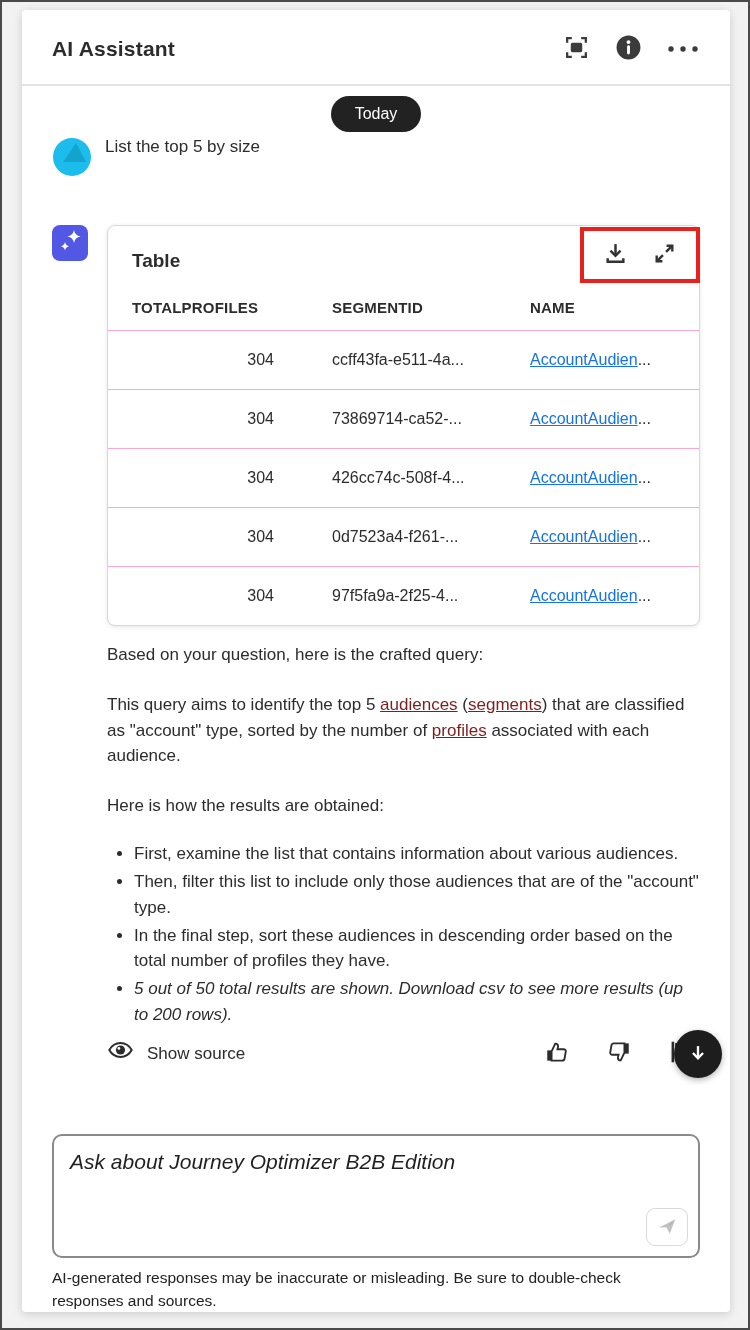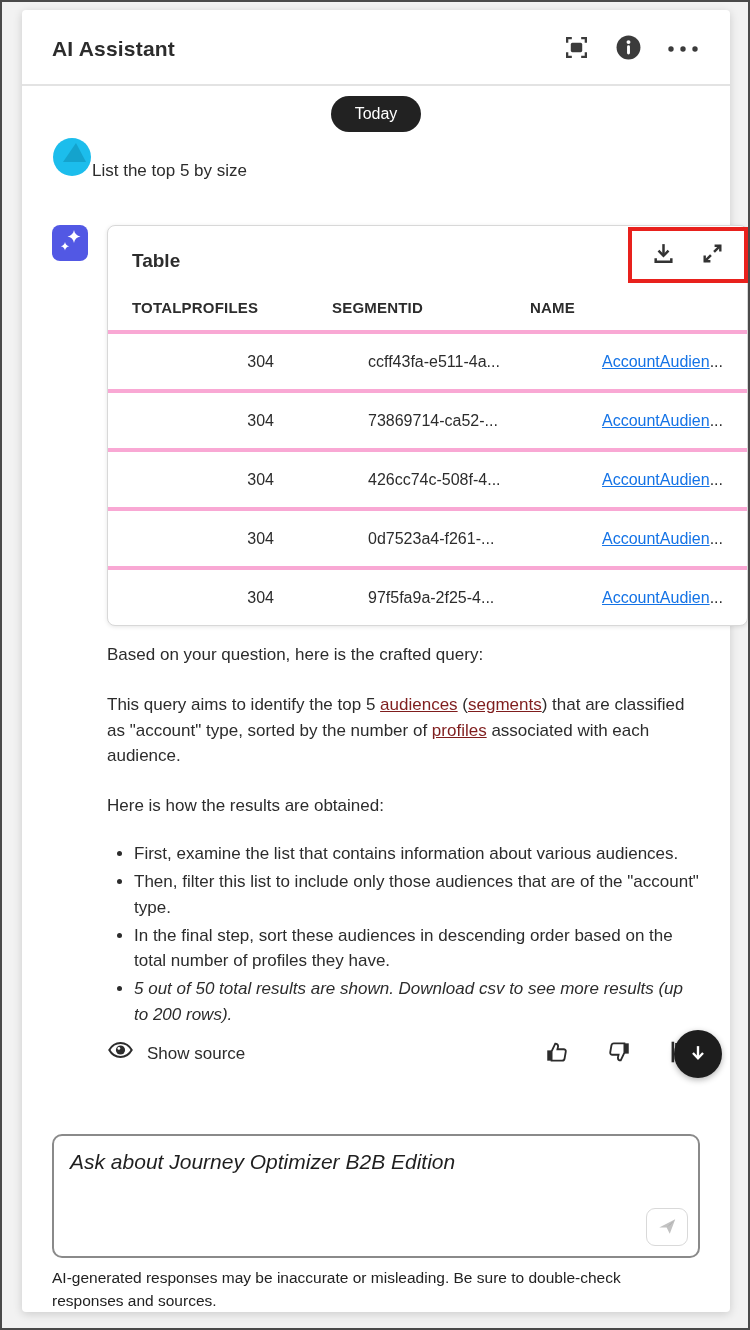--- a/index.html
+++ b/index.html
@@ -30,21 +30,21 @@
   .hdr-title { font-size: 21px; font-weight: 700; letter-spacing: .2px; }
   .hdr-icons { display: flex; align-items: center; gap: 24px; }
   .icon-btn { background: none; border: none; cursor: pointer; display: flex; align-items: center; }
   
   .chat { padding: 0 30px; position: relative; flex: 1; }
   .date-pill-wrap { display: flex; justify-content: center; margin-top: 10px; }
   .date-pill {
     background: #222222; color: #fff; font-size: 16px;
     padding: 9px 24px; border-radius: 22px;
   }
-  .user-row { display: flex; align-items: flex-end; margin-top: 5px; }
+  .user-row { display: flex; align-items: flex-start; gap: 13px; margin-top: 5px; }
   .user-msg { font-size: 17px; }
   .ai-row { display: flex; align-items: flex-start; gap: 19px; margin-top: 44px; }
   .ai-avatar {
     width: 36px; height: 36px; border-radius: 8px; background: #5258e4;
     display: flex; align-items: center; justify-content: center; flex: none;
   }
   
   .card {
     flex: 1; background: #fff; border: 1px solid #d8d8d8; border-radius: 8px;
     box-shadow: 0 1px 4px rgba(0,0,0,.10); position: relative;
@@ -56,21 +56,21 @@
     width: 120px; height: 56px;
     border: 4px solid #e8211d;
     display: flex; align-items: center; justify-content: center; gap: 24px;
     background: transparent;
   }
   .t-head, .t-row {
     display: grid; grid-template-columns: 200px 198px 1fr;
     align-items: center; padding: 0 24px;
   }
   .t-head { height: 46px; font-size: 15px; font-weight: 700; letter-spacing: .2px; }
-  .t-row { height: 59px; border-top: 4px solid #f9a8d4; font-size: 16px; gap: 36px; }
+  .t-row { height: 59px; border-top: 1px solid #f9a8d4; font-size: 16px; }
   .cell-num { text-align: right; padding-right: 58px; }
   .cell-link a { color: #1473e6; text-decoration: underline; }
   .cell-link .trunc { color: #2c2c2c; text-decoration: none; }
   
   .resp { margin-top: 16px; font-size: 17px; line-height: 1.52; }
   .resp p { margin-bottom: 0; }
   .resp .para { margin-top: 24px; }
   .resp a { color: #7f1d1d; text-decoration: underline; }
   .resp ul { margin: 22px 0 0 27px; }
   .resp li { margin-bottom: 2px; }

